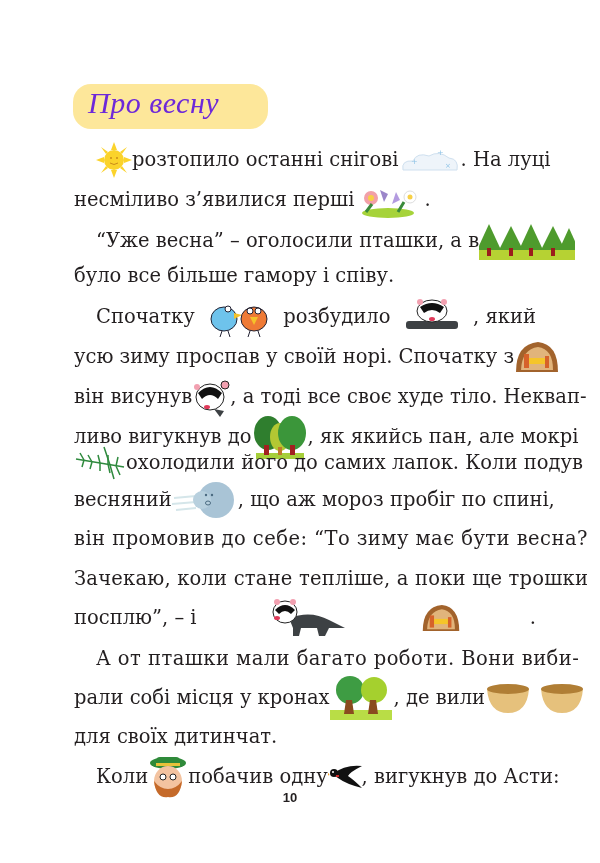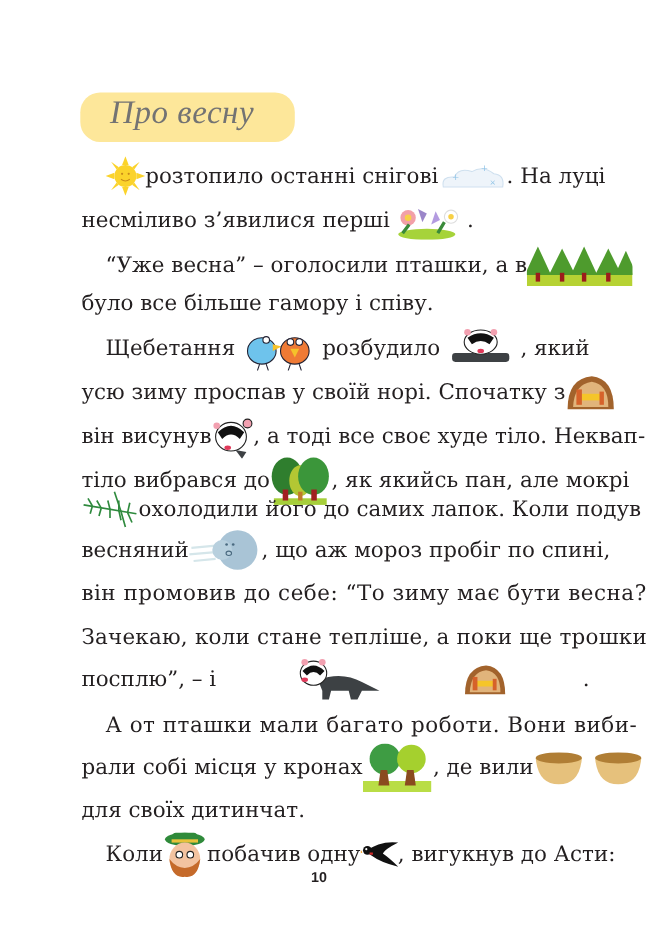--- a/index.html
+++ b/index.html
@@ -1,21 +1,21 @@
 <!DOCTYPE html>
 <html><head>
 <meta charset="utf-8">
 <style>
   html, body { margin:0; padding:0; background:#ffffff; }
   body { width:600px; height:863px; position:relative; overflow:hidden;
          font-family:"DejaVu Serif","Liberation Serif",serif; color:#231f20; }
   .title-box { position:absolute; left:73px; top:84px; width:195px; height:45px;
                background:#fde79a; border-radius:18px; }
-  .title-text { position:absolute; left:100px; top:86px; font-size:30px;
-                font-family:"Liberation Serif",serif; font-style:italic; color:#737373; letter-spacing:0.5px; }
+  .title-text { position:absolute; left:88px; top:86px; font-size:30px;
+                font-family:"Liberation Serif",serif; font-style:italic; color:#6d28d9; letter-spacing:0.5px; }
   .line { position:absolute; left:74px; width:462px; height:40px; font-size:19.5px;
           line-height:40px; white-space:nowrap; display:flex; align-items:center; }
   .line.justify { justify-content:space-between; }
   .line.indent { left:96px; width:440px; }
   .w { display:inline-block; }
   .ic { display:inline-block; vertical-align:middle; flex:0 0 auto; }
   .page-num { position:absolute; left:0; width:580px; top:790px; text-align:center;
               font-family:"Liberation Sans",sans-serif; font-weight:bold; font-size:13px; color:#231f20; }
 </style>
 </head>
@@ -84,21 +84,21 @@
         <rect x="72" y="26" width="4" height="8"></rect>
       </g>
   </svg>
 </div>
 
 <div class="line" style="top:256px">
   <span class="w">було все більше гамору і співу.</span>
 </div>
 
 <div class="line justify indent" style="top:297px">
-  <span class="w">Щебетання</span>
+  <span class="w">Спочатку</span>
   <svg class="ic" width="66" height="40" viewBox="0 0 66 40">
     <ellipse cx="18" cy="22" rx="13" ry="12" fill="#6ec3ec" stroke="#223" stroke-width="1"></ellipse>
       <polygon points="28,16 36,18 28,22" fill="#f5c22a"></polygon>
     <circle cx="22" cy="12" r="3" fill="#fff" stroke="#223"></circle>
     <ellipse cx="48" cy="22" rx="13" ry="12" fill="#ef7a35" stroke="#223" stroke-width="1"></ellipse>
       <polygon points="44,20 48,28 52,20" fill="#f5c22a"></polygon>
     <circle cx="44" cy="14" r="3" fill="#fff" stroke="#223"></circle>
       <circle cx="52" cy="14" r="3" fill="#fff" stroke="#223"></circle>
     <path d="M16 34 L14 40 M22 34 L24 40 M44 34 L42 40 M52 34 L54 40" stroke="#223"></path>
   </svg>
@@ -132,21 +132,21 @@
       <path d="M6 16 Q18 4 30 16 L26 22 Q18 14 10 22 Z" fill="#111"></path>
     <circle cx="33" cy="8" r="4" fill="#f2a0b0" stroke="#222"></circle>
       <circle cx="5" cy="10" r="3" fill="#f2a0b0"></circle>
       <ellipse cx="15" cy="30" rx="3" ry="2" fill="#e03a5a"></ellipse>
     <path d="M22 32 L28 40 L32 34 Z" fill="#3d4144"></path>
   </svg>
   <span class="w">, а тоді все своє худе тіло. Неквап-</span>
 </div>
 
 <div class="line justify" style="top:417px">
-  <span class="w">тіло вибрався до</span>
+  <span class="w">ливо вигукнув до</span>
   <svg class="ic" width="56" height="44" viewBox="0 0 56 44">
     <rect x="4" y="38" width="48" height="6" fill="#a6cf3a"></rect>
     <ellipse cx="16" cy="18" rx="14" ry="17" fill="#2f7e2e"></ellipse>
       <ellipse cx="28" cy="22" rx="10" ry="14" fill="#b3c733"></ellipse>
       <ellipse cx="40" cy="18" rx="14" ry="17" fill="#3b963a"></ellipse>
     <rect x="12" y="30" width="5" height="10" fill="#a22020"></rect>
       <rect x="26" y="32" width="4" height="8" fill="#c07a2a"></rect>
       <rect x="38" y="30" width="5" height="10" fill="#a22020"></rect>
   </svg>
   <span class="w">, як якийсь пан, але мокрі</span>

